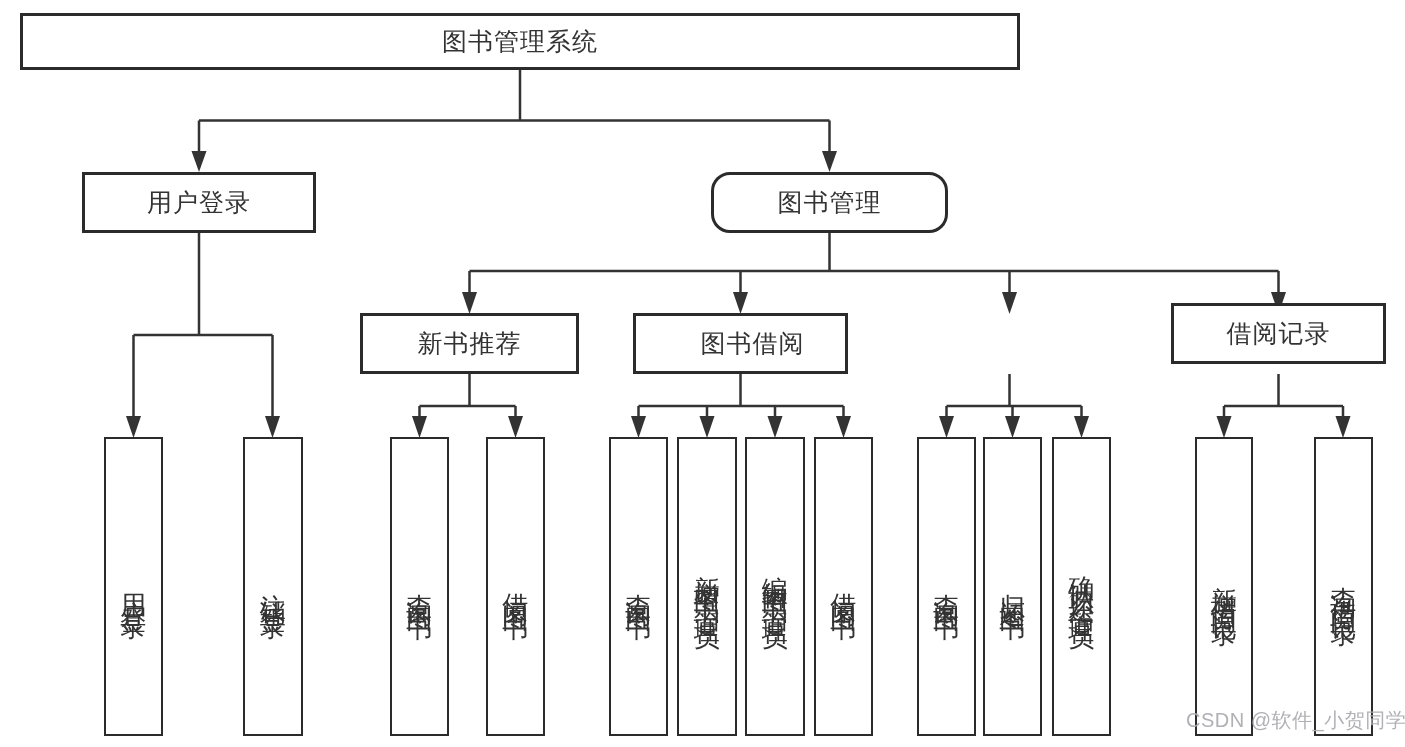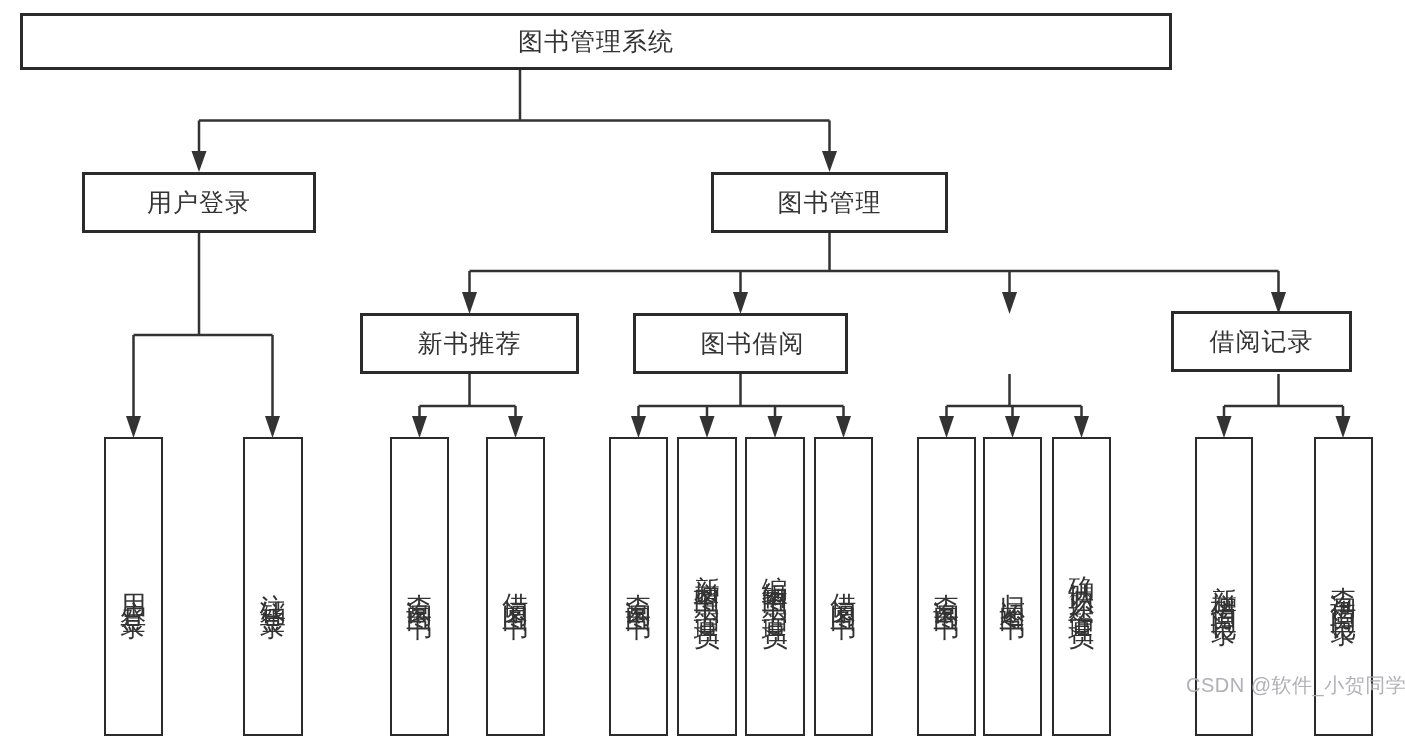--- a/index.html
+++ b/index.html
@@ -37,21 +37,21 @@
   .node.v .label {
     writing-mode: vertical-rl;
     text-orientation: mixed;
     font-size: 26px;
     letter-spacing: 7px;
     line-height: 1.1;
   }
   .watermark {
     position: absolute;
     left: 1186px;
-    top: 672px;
+    top: 707px;
     font-size: 20px;
     letter-spacing: 0.5px;
     color: rgba(172, 172, 178, 0.95);
     white-space: nowrap;
     z-index: 5;
   }
 </style>
 </head>
 <body>
 
@@ -93,38 +93,38 @@
       <polygon points="767.5,416 782.5,416 775,438"></polygon>
       <polygon points="836,416 851,416 843.5,438"></polygon>
       <polygon points="939,416 954,416 946.5,438"></polygon>
       <polygon points="1005,416 1020,416 1012.5,438"></polygon>
       <polygon points="1074,416 1089,416 1081.5,438"></polygon>
       <polygon points="1216.5,416 1231.5,416 1224,438"></polygon>
       <polygon points="1335.5,416 1350.5,416 1343,438"></polygon>
     </g>
   </svg>
 
-  <div class="node h" style="left:20px; top:13px; width:1152px; height:57px;">
+  <div class="node h" style="left:20px; top:13px; width:1000px; height:57px;">
     <span class="label">图书管理系统</span>
   </div>
 
   <div class="node h" style="left:82px; top:172px; width:234px; height:61px;">
     <span class="label">用户登录</span>
   </div>
-  <div class="node h" style="left:711px; top:172px; width:237px; height:61px;">
+  <div class="node h" style="left:711px; top:172px; width:237px; height:61px;border-radius:19px;">
     <span class="label">图书管理</span>
   </div>
 
   <div class="node h" style="left:360px; top:313px; width:219px; height:61px;">
     <span class="label">新书推荐</span>
   </div>
   <div class="node h" style="left:633px; top:313px; width:215px; height:61px;padding-left:24px;">
     <span class="label">图书借阅</span>
   </div>
-  <div class="node h" style="left:1171px; top:311px; width:181px; height:61px;">
+  <div class="node h" style="left:1171px; top:303px; width:215px; height:61px;">
     <span class="label">借阅记录</span>
   </div>
 
   <div class="node v" style="left:104px; top:437px; width:59px; height:299px;">
     <span class="label">用户登录</span>
   </div>
   <div class="node v" style="left:243px; top:437px; width:60px; height:299px;">
     <span class="label">注销登录</span>
   </div>
 

